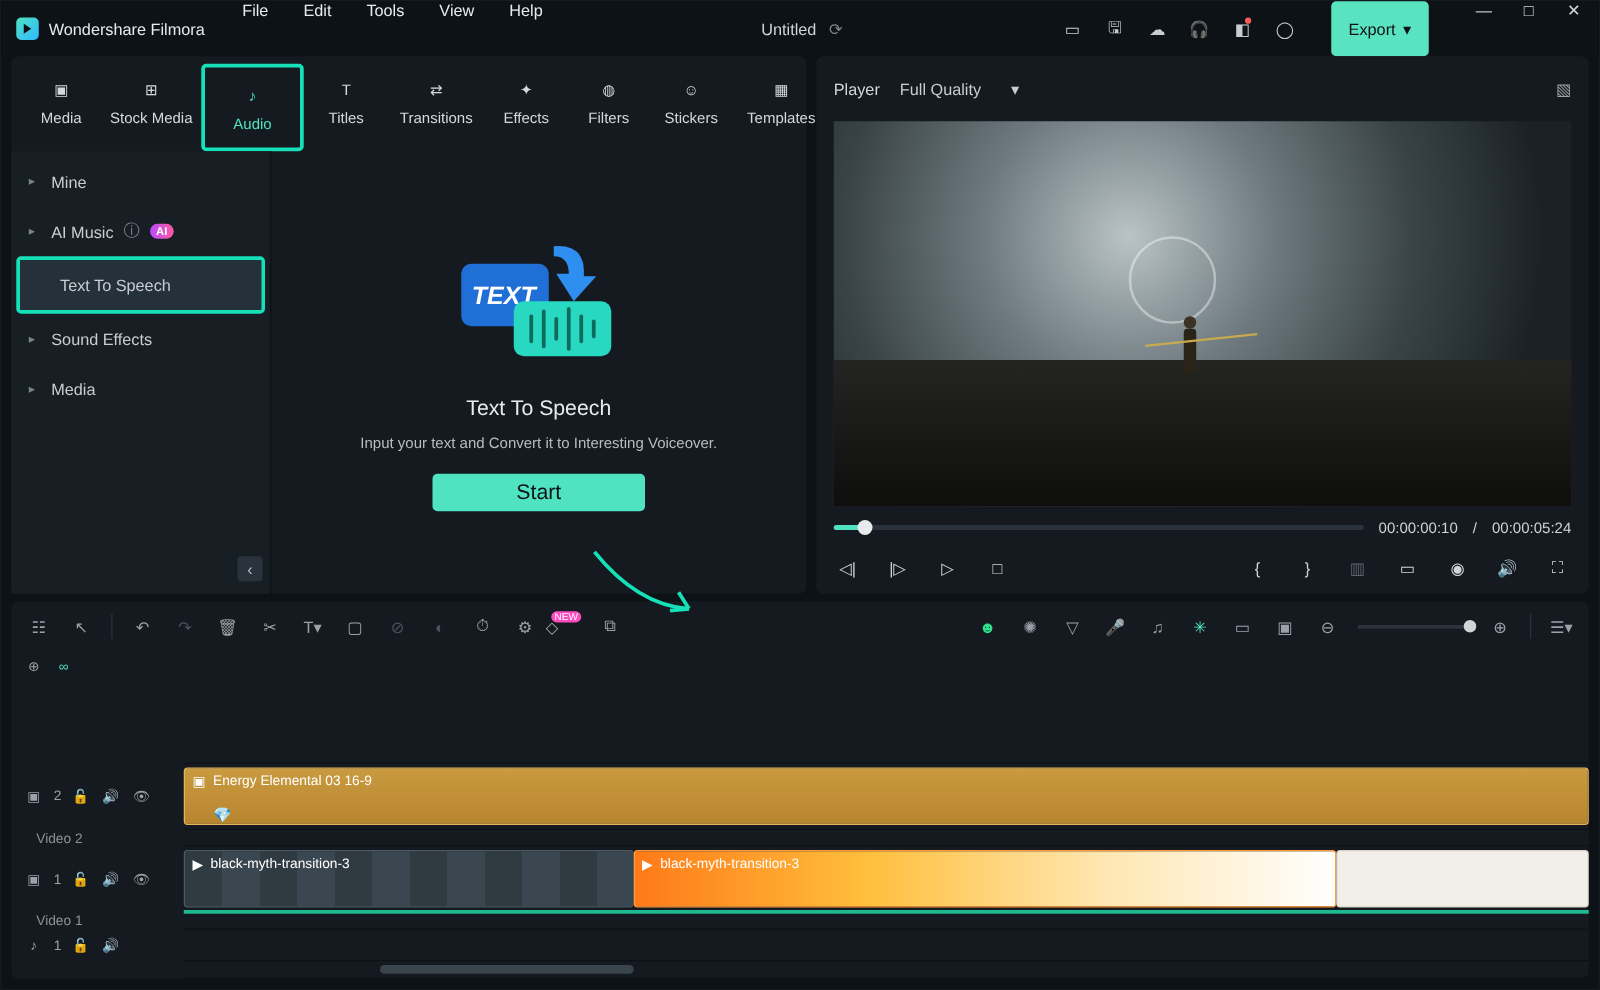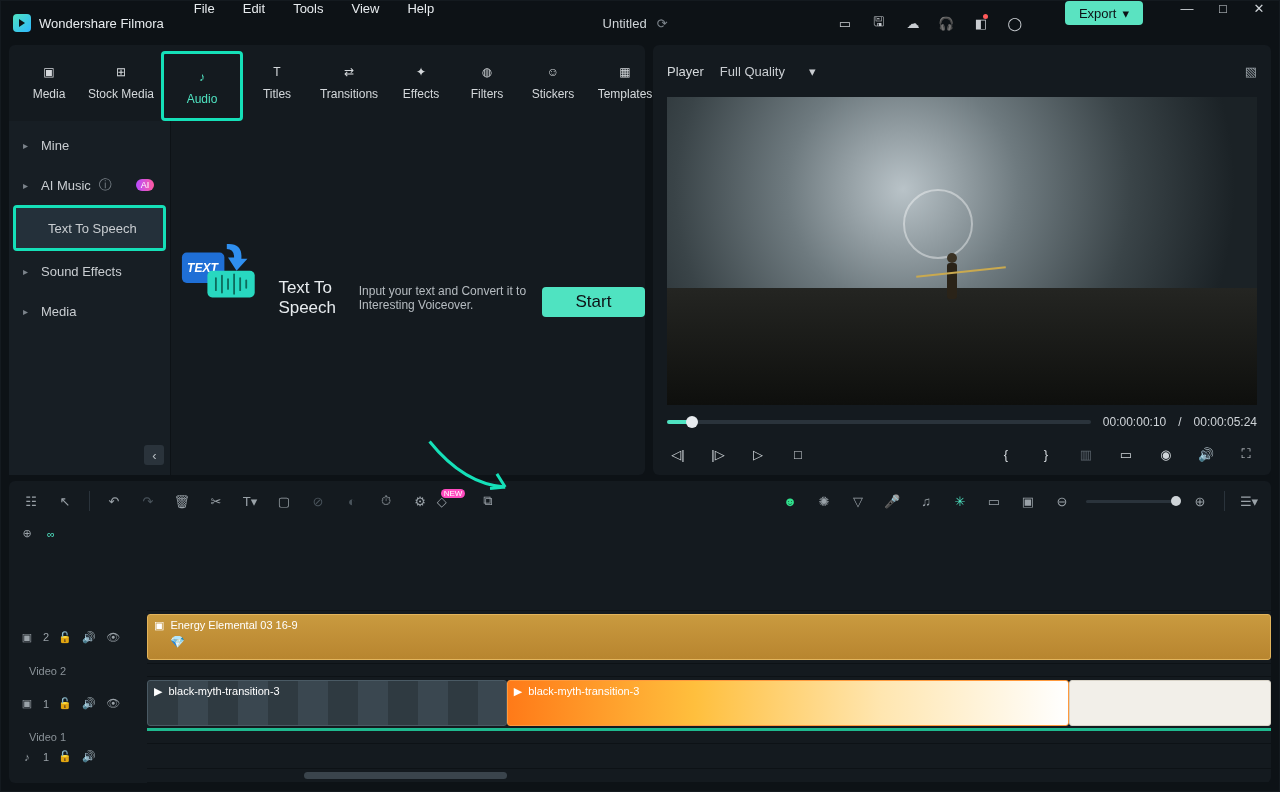--- a/index.html
+++ b/index.html
@@ -9,21 +9,21 @@
 
 .titlebar { height:44px; background:#0d1216; display:flex; padding:0 12px; gap:18px; }
 .logo { display:flex; align-items:center; gap:8px; font-size:13px; color:#e7ebee; }
 .logo-badge { width:18px; height:18px; border-radius:4px; background:linear-gradient(135deg,#4fe3c1,#2fb8ff); display:flex; align-items:center; justify-content:center; }
 .logo-badge svg{width:12px;height:12px;}
 .menubar { display:flex; gap:28px; margin-left:12px; }
 .menubar span { font-size:13px; color:#e7ebee; cursor:pointer; }
 .title-center { flex:1; display:flex; align-items:center; justify-content:center; gap:10px; color:#cfd4d8; }
 .title-icons { display:flex; gap:16px; align-items:center; }
 .title-icons .ticon { width:18px; height:18px; display:flex; align-items:center; justify-content:center; color:#c9cdd1; cursor:pointer; }
-.export-btn { background:#5ae3c1; color:#0d1216; border:none; border-radius:4px; height:24px; padding:0 14px; display:flex; align-items:center; gap:6px; font-size:13px; cursor:pointer; margin-left:23px; }
+.export-btn { background:#5ae3c1; color:#0d1216; border:none; border-radius:4px; height:44px; padding:0 14px; display:flex; align-items:center; gap:6px; font-size:13px; cursor:pointer; margin-left:10px; }
 .winbtns { display:flex; gap:20px; margin-left:18px; }
 .winbtns span{width:16px;display:flex;justify-content:center;color:#cfd4d8;cursor:pointer;}
 
 
 .top-row { display:flex; height:430px; gap:8px; padding:0 8px; }
 .panel { background:#141a1f; border-radius:6px; display:flex; flex-direction:column; }
 .left-panel { width:636px; }
 .player-panel { flex:1; }
 
 
@@ -33,22 +33,22 @@
 .media-tab.active { color:#4fe3c1; }
 .media-tab .micon{width:22px;height:22px;display:flex;align-items:center;justify-content:center;}
 .highlight-box { border:3px solid #15e0b8; border-radius:4px; padding:2px; }
 
 
 .left-body { display:flex; flex:1; min-height:0; }
 .sidebar { width:208px; background:#171e24; border-right:1px solid #0d1216; padding:4px 0; display:flex; flex-direction:column; }
 .side-item { height:40px; display:flex; align-items:center; gap:8px; padding:0 14px; color:#c9cdd1; font-size:13px; cursor:pointer; }
 .side-item.sel { background:#24303a; }
 .side-arrow{width:10px;color:#7c848b;font-size:10px;}
-.ai-pill{background:linear-gradient(90deg,#b84bff,#ff5aa0);color:#fff;font-size:9px;border-radius:8px;padding:1px 5px;font-weight:normal;margin-left:16px;}
-.content { flex:1; display:flex; align-items:center; justify-content:center; gap:10px; position:relative; }
+.ai-pill{background:linear-gradient(90deg,#b84bff,#ff5aa0);color:#fff;font-size:9px;border-radius:8px;padding:1px 5px;font-weight:bold;}
+.content { flex:1; display:flex; flex-direction:column; align-items:center; justify-content:center; gap:10px; position:relative; }
 .content-title{font-size:17px;color:#e7ebee;font-weight:500;}
 .content-sub{font-size:12px;color:#b6bcc1;}
 .start-btn{background:#4fe3c1;color:#0d1216;border:none;border-radius:4px;width:170px;height:30px;font-size:17px;cursor:pointer;margin-top:8px;}
 .tts-graphic{width:160px;height:120px;position:relative;}
 
 
 .player-head{height:52px;display:flex;align-items:center;gap:16px;padding:0 14px;}
 .player-head .sel{display:flex;align-items:center;gap:24px;color:#c9cdd1;font-size:13px;cursor:pointer;}
 .player-head .spacer{flex:1;}
 .preview{flex:1;margin:0 14px;background:radial-gradient(circle at 40% 30%,#b9c3c8 0%,#6e7a7f 28%,#3a4448 55%,#1b2226 80%);position:relative;display:flex;align-items:flex-end;justify-content:center;overflow:hidden;}
@@ -349,21 +349,21 @@
       <div class="track-head">
         <span class="hicon">▣</span>
           <span>2</span>
         <span class="hicon">🔓</span>
         <span class="hicon">🔊</span>
         <span class="hicon">👁</span>
       </div>
       <div class="lane">
         <div class="clip orange">
           <span>▣</span>
-          <div style="display:flex;flex-direction:column;gap:4px">
+          <div style="display:flex;flex-direction:column;gap:14px">
             <span>Energy Elemental 03 16-9</span>
             <span class="gem">💎</span>
           </div>
         </div>
       </div>
     </div>
     <div class="tl-row" style="height:14px">
         <div class="track-head">
           <span class="track-label">Video 2</span>
         </div>

